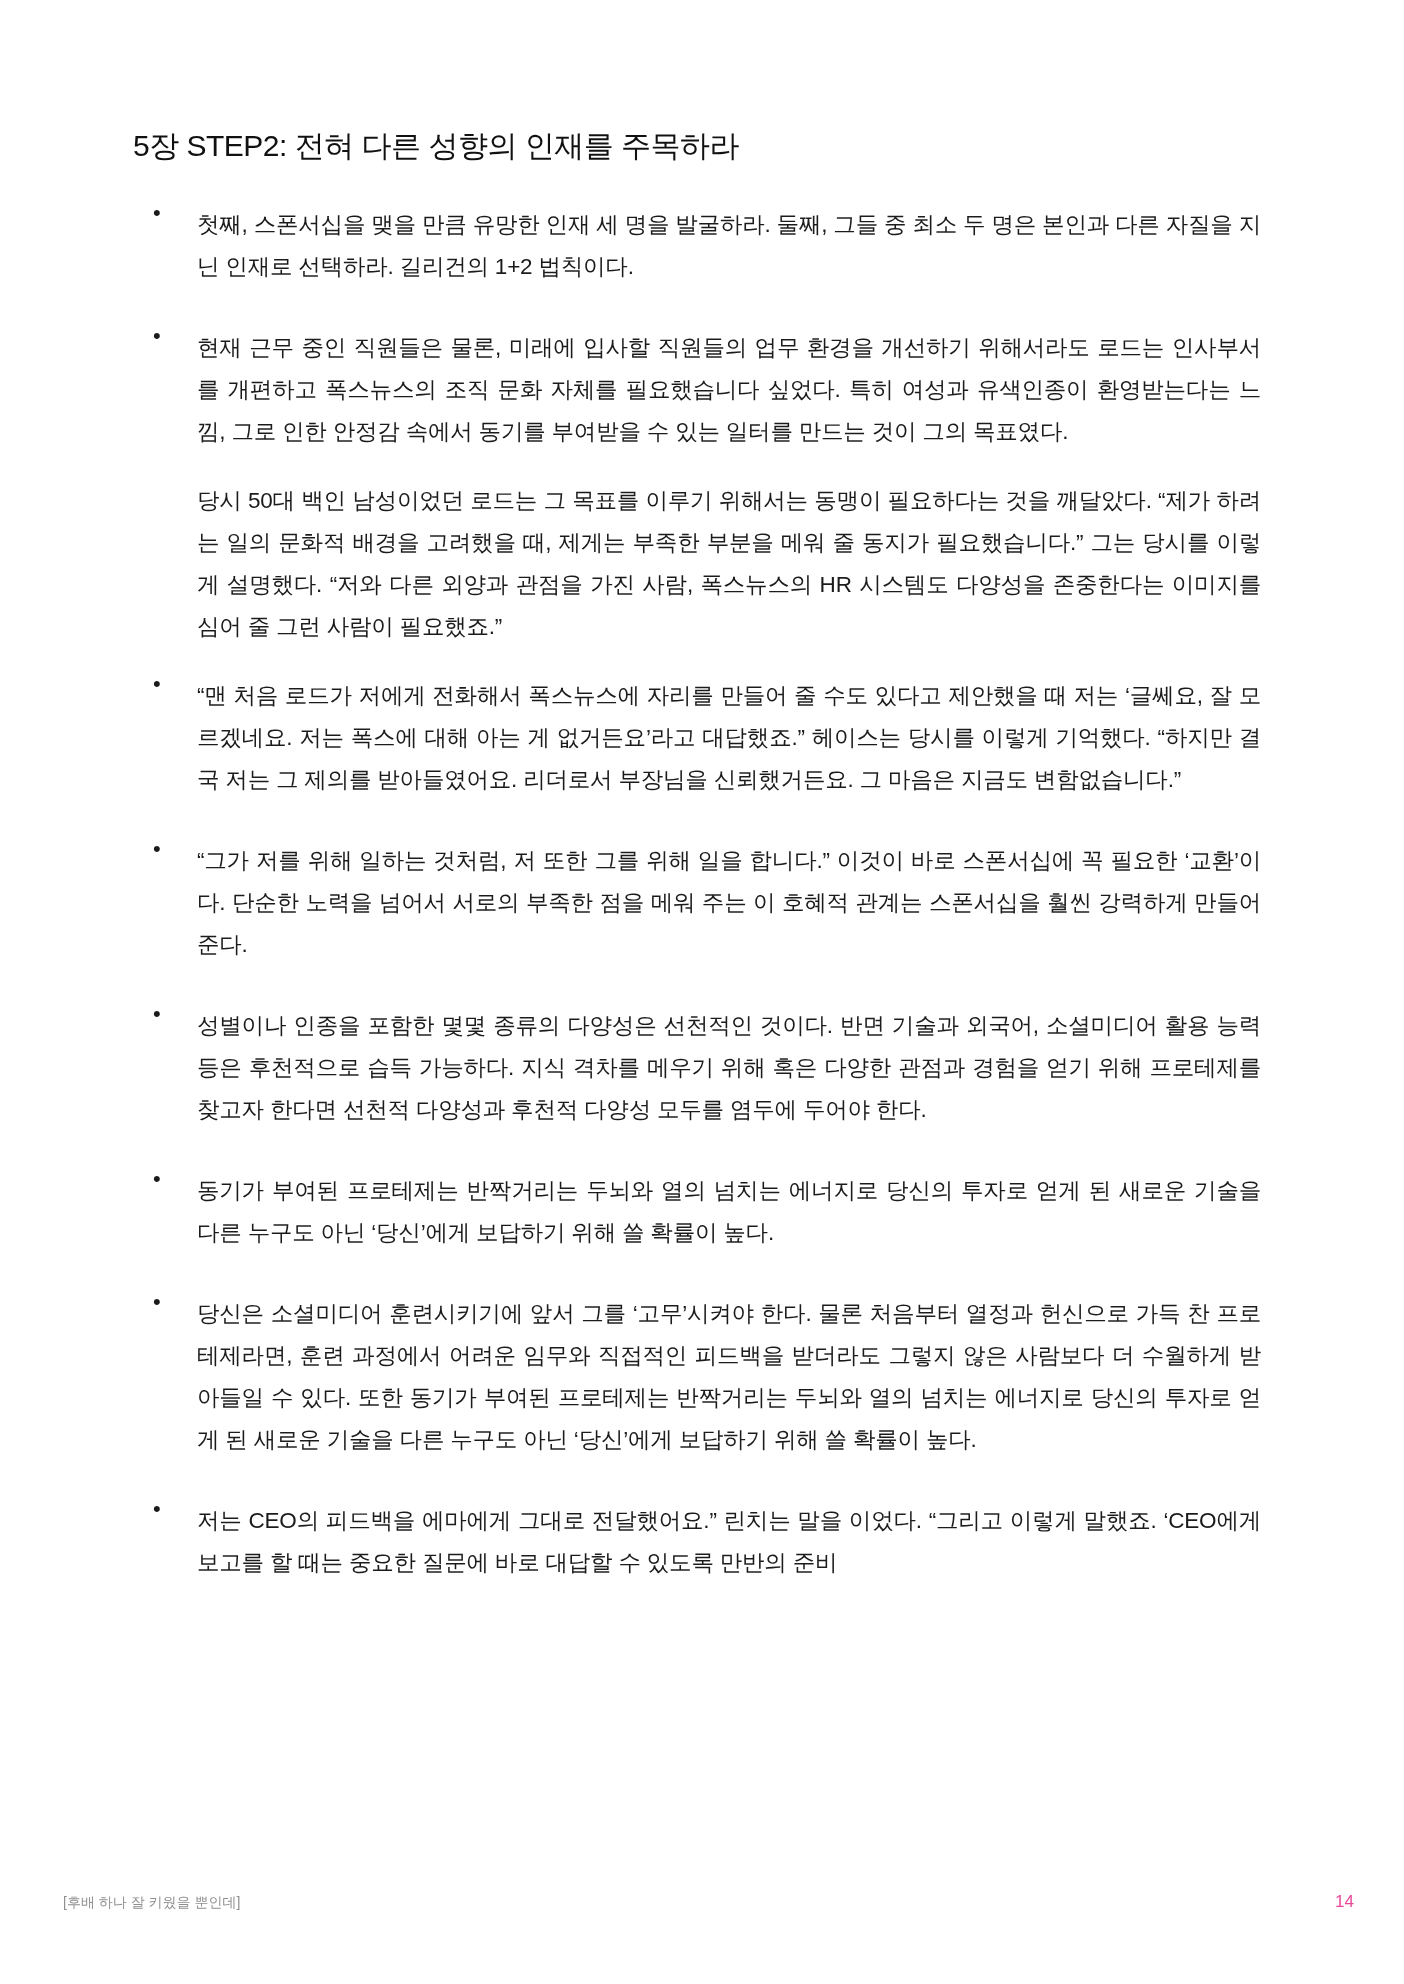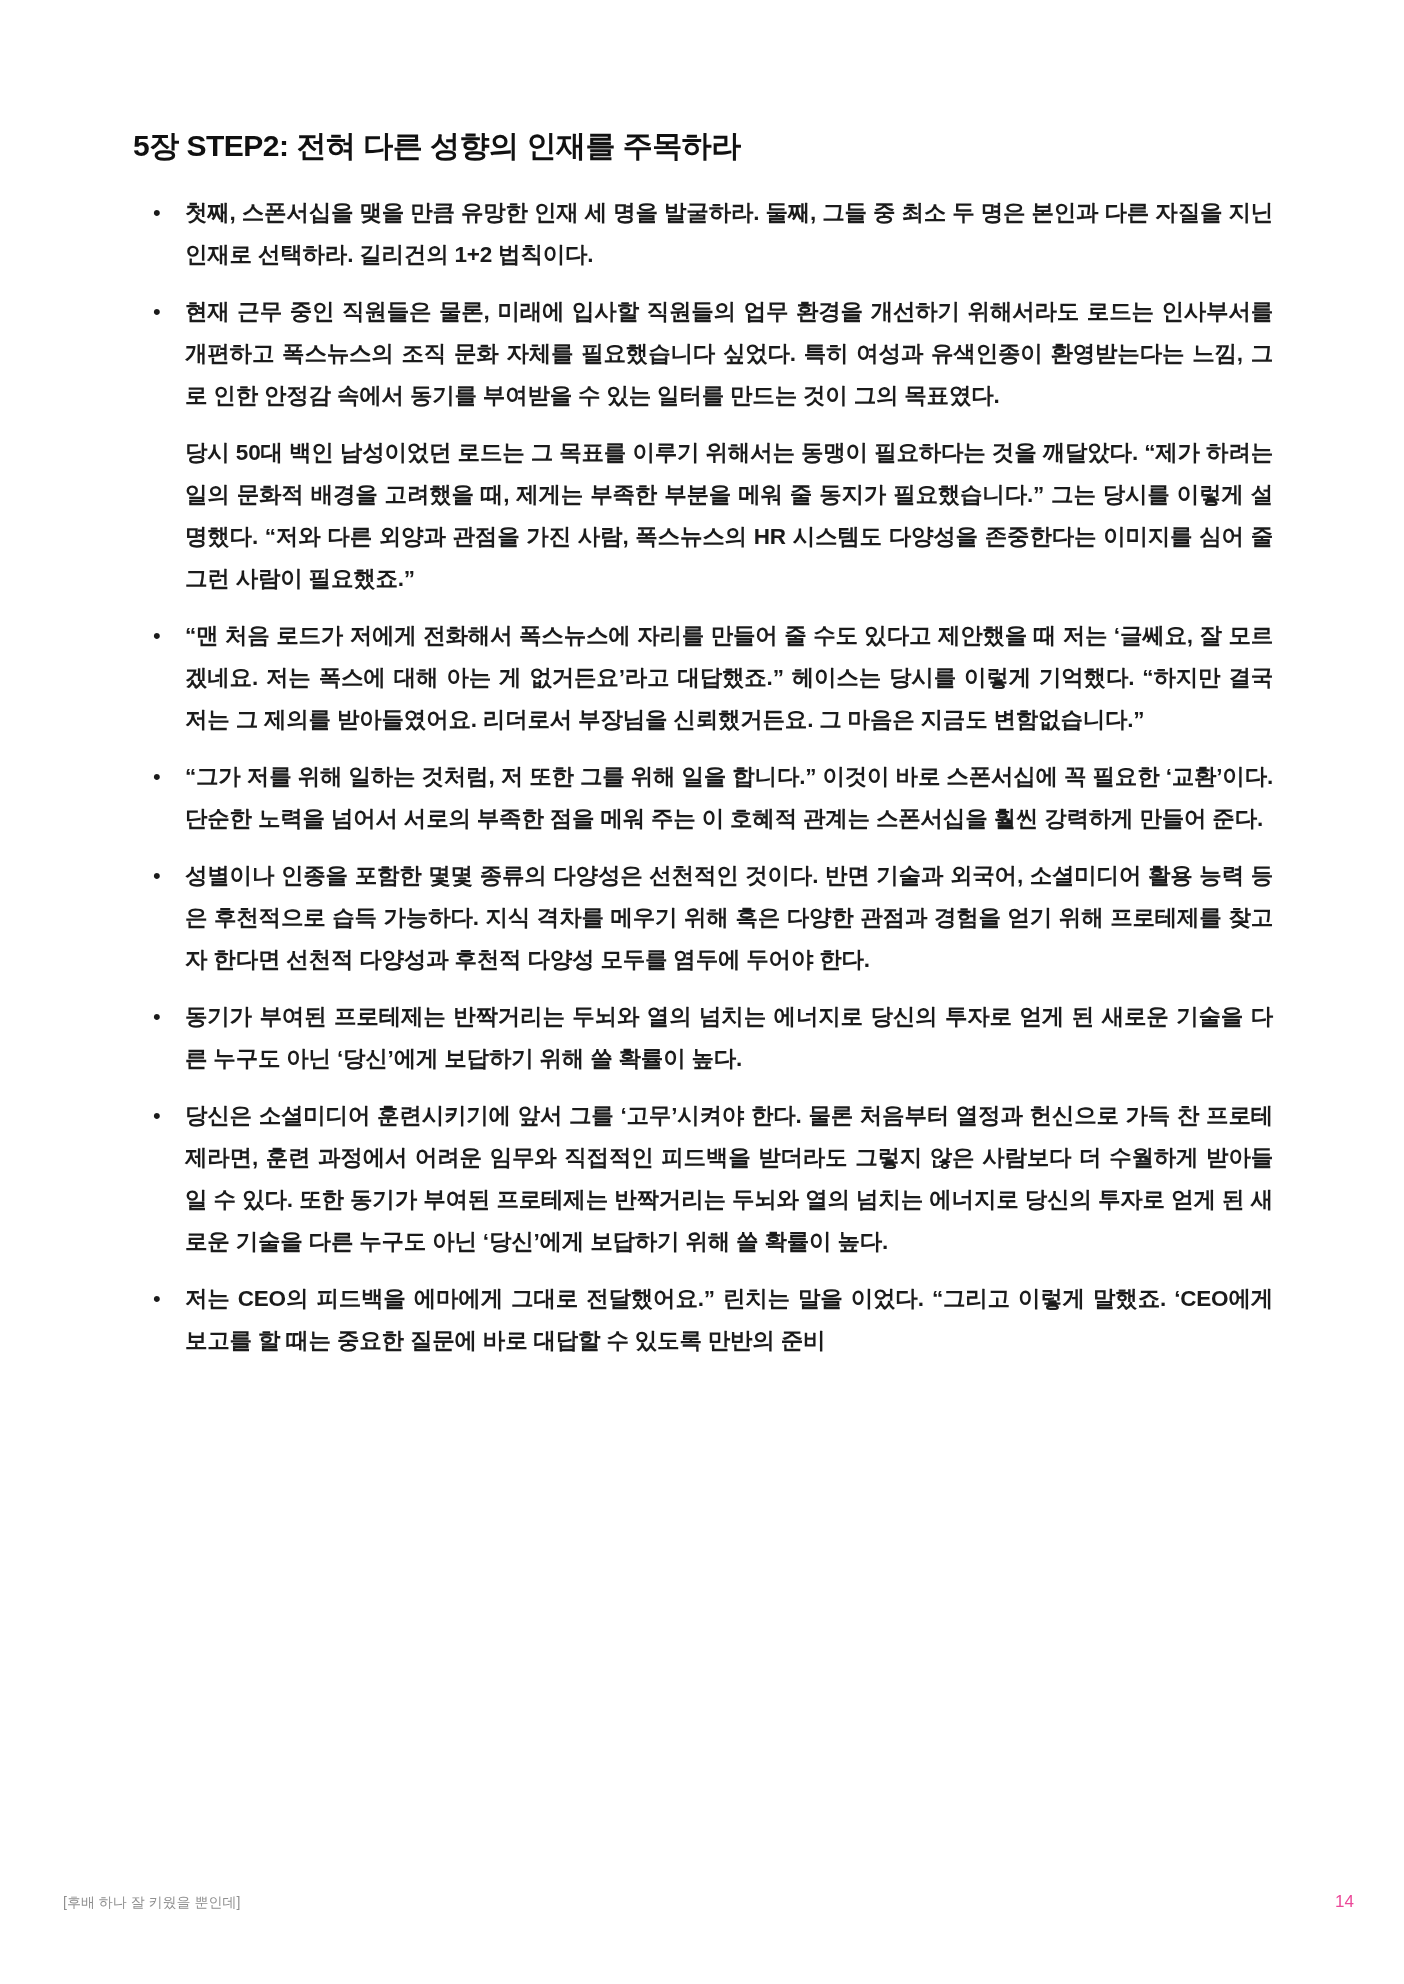--- a/index.html
+++ b/index.html
@@ -18,21 +18,21 @@
   .content {
     position: absolute;
     top: 126px;
     left: 133px;
     width: 1140px;
     color: #1b1b1b;
   }
   h1.section-heading {
     font-size: 30px;
     line-height: 40px;
-    font-weight: 700;
+    font-weight: 400;
     color: #111111;
     margin: 0 0 26px 0;
     letter-spacing: -0.5px;
   }
   h1.section-heading.second {
     margin-top: 46px;
   }
   .block {
     margin: 0 0 15px 0;
   }
@@ -43,28 +43,27 @@
   .bullet .dot {
     flex: 0 0 52px;
     text-align: left;
     padding-left: 20px;
     box-sizing: border-box;
     font-size: 22px;
     line-height: 42px;
     color: #1b1b1b;
   }
   .txt {
-    margin: 0;
+    margin: 12px;
     font-size: 22.5px;
     line-height: 42px;
     color: #1b1b1b;
     text-align: justify;
     word-break: break-all;
     letter-spacing: -0.2px;
-    font-weight: bold;
   }
   .para-indent {
     padding-left: 52px;
   }
   .hashtag-line {
     margin: 26px 0 15px 0;
   }
   .hashtag-line .txt {
     text-align: left;
   }

